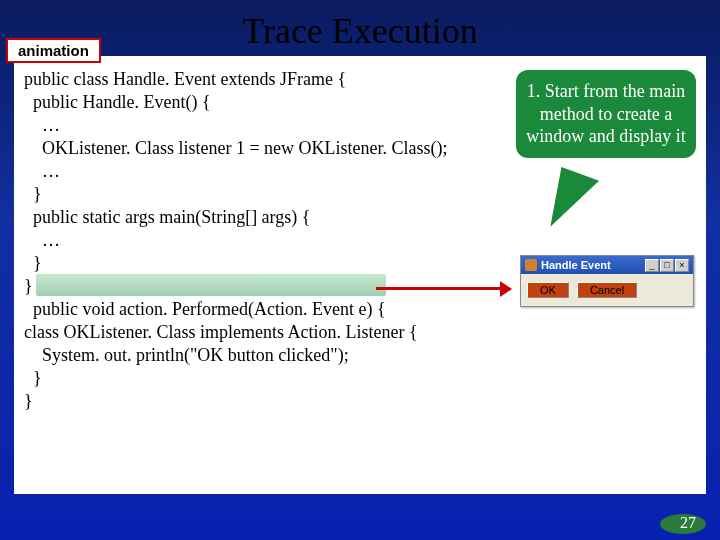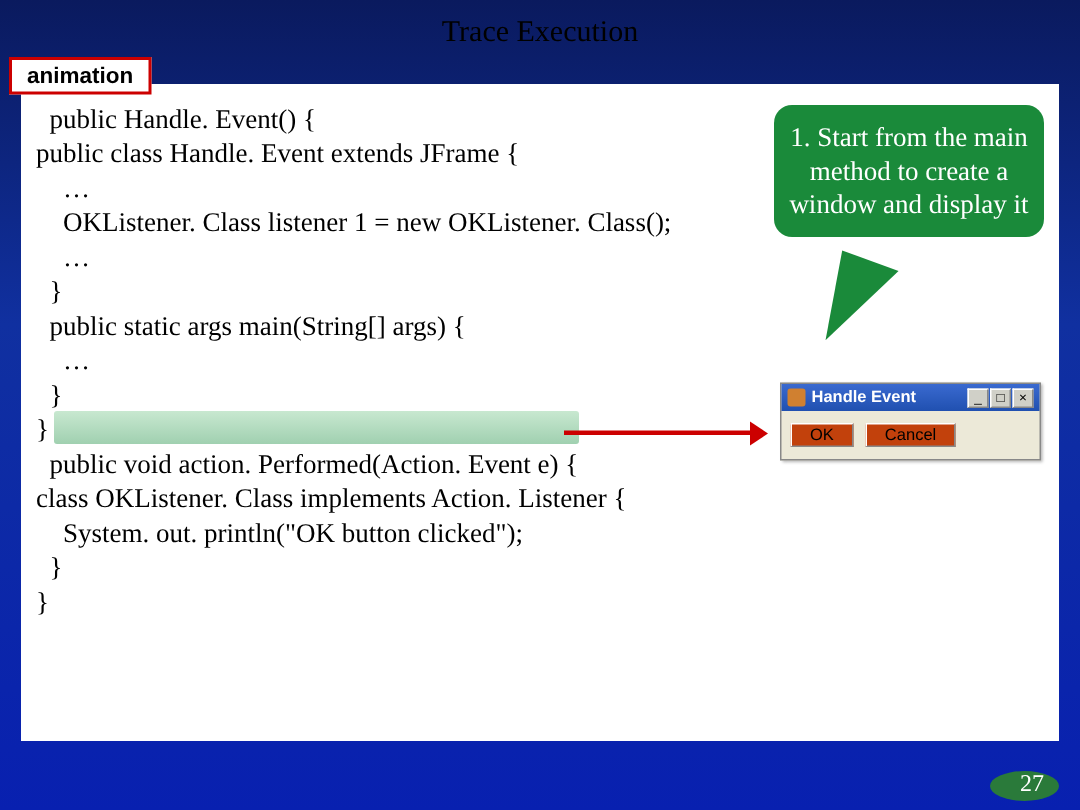--- a/index.html
+++ b/index.html
@@ -24,21 +24,21 @@
     color: #000;
     z-index: 10;
     margin-top: 32px;
   }
   .title {
     position: absolute;
     top: 10px;
     left: 0;
     width: 100%;
     text-align: center;
-    font-size: 20px;
+    font-size: 36px;
     color: #000;
     z-index: 5;
   }
   .main {
     position: absolute;
     top: 56px;
     left: 14px;
     width: 692px;
     height: 438px;
     background: #fff;
@@ -183,22 +183,22 @@
 </style>
 </head>
 <body>
 
 <div class="tag">animation</div>
 <div class="title">Trace Execution</div>
 
 <div class="main">
   <div class="highlight"></div>
   <div class="codewrap">
+    <div class="code">public class Handle. Event extends JFrame {</div>
     <div class="code">  public Handle. Event() {</div>
-    <div class="code">public class Handle. Event extends JFrame {</div>
     <div class="code">    …</div>
     <div class="code">    OKListener. Class listener 1 = new OKListener. Class();</div>
     <div class="code">    …</div>
     <div class="code">  }</div>
     <div class="code"></div>
     <div class="code">  public static args main(String[] args) {</div>
     <div class="code">    …</div>
     <div class="code">  }</div>
     <div class="code">}</div>
     <div class="code"></div>

